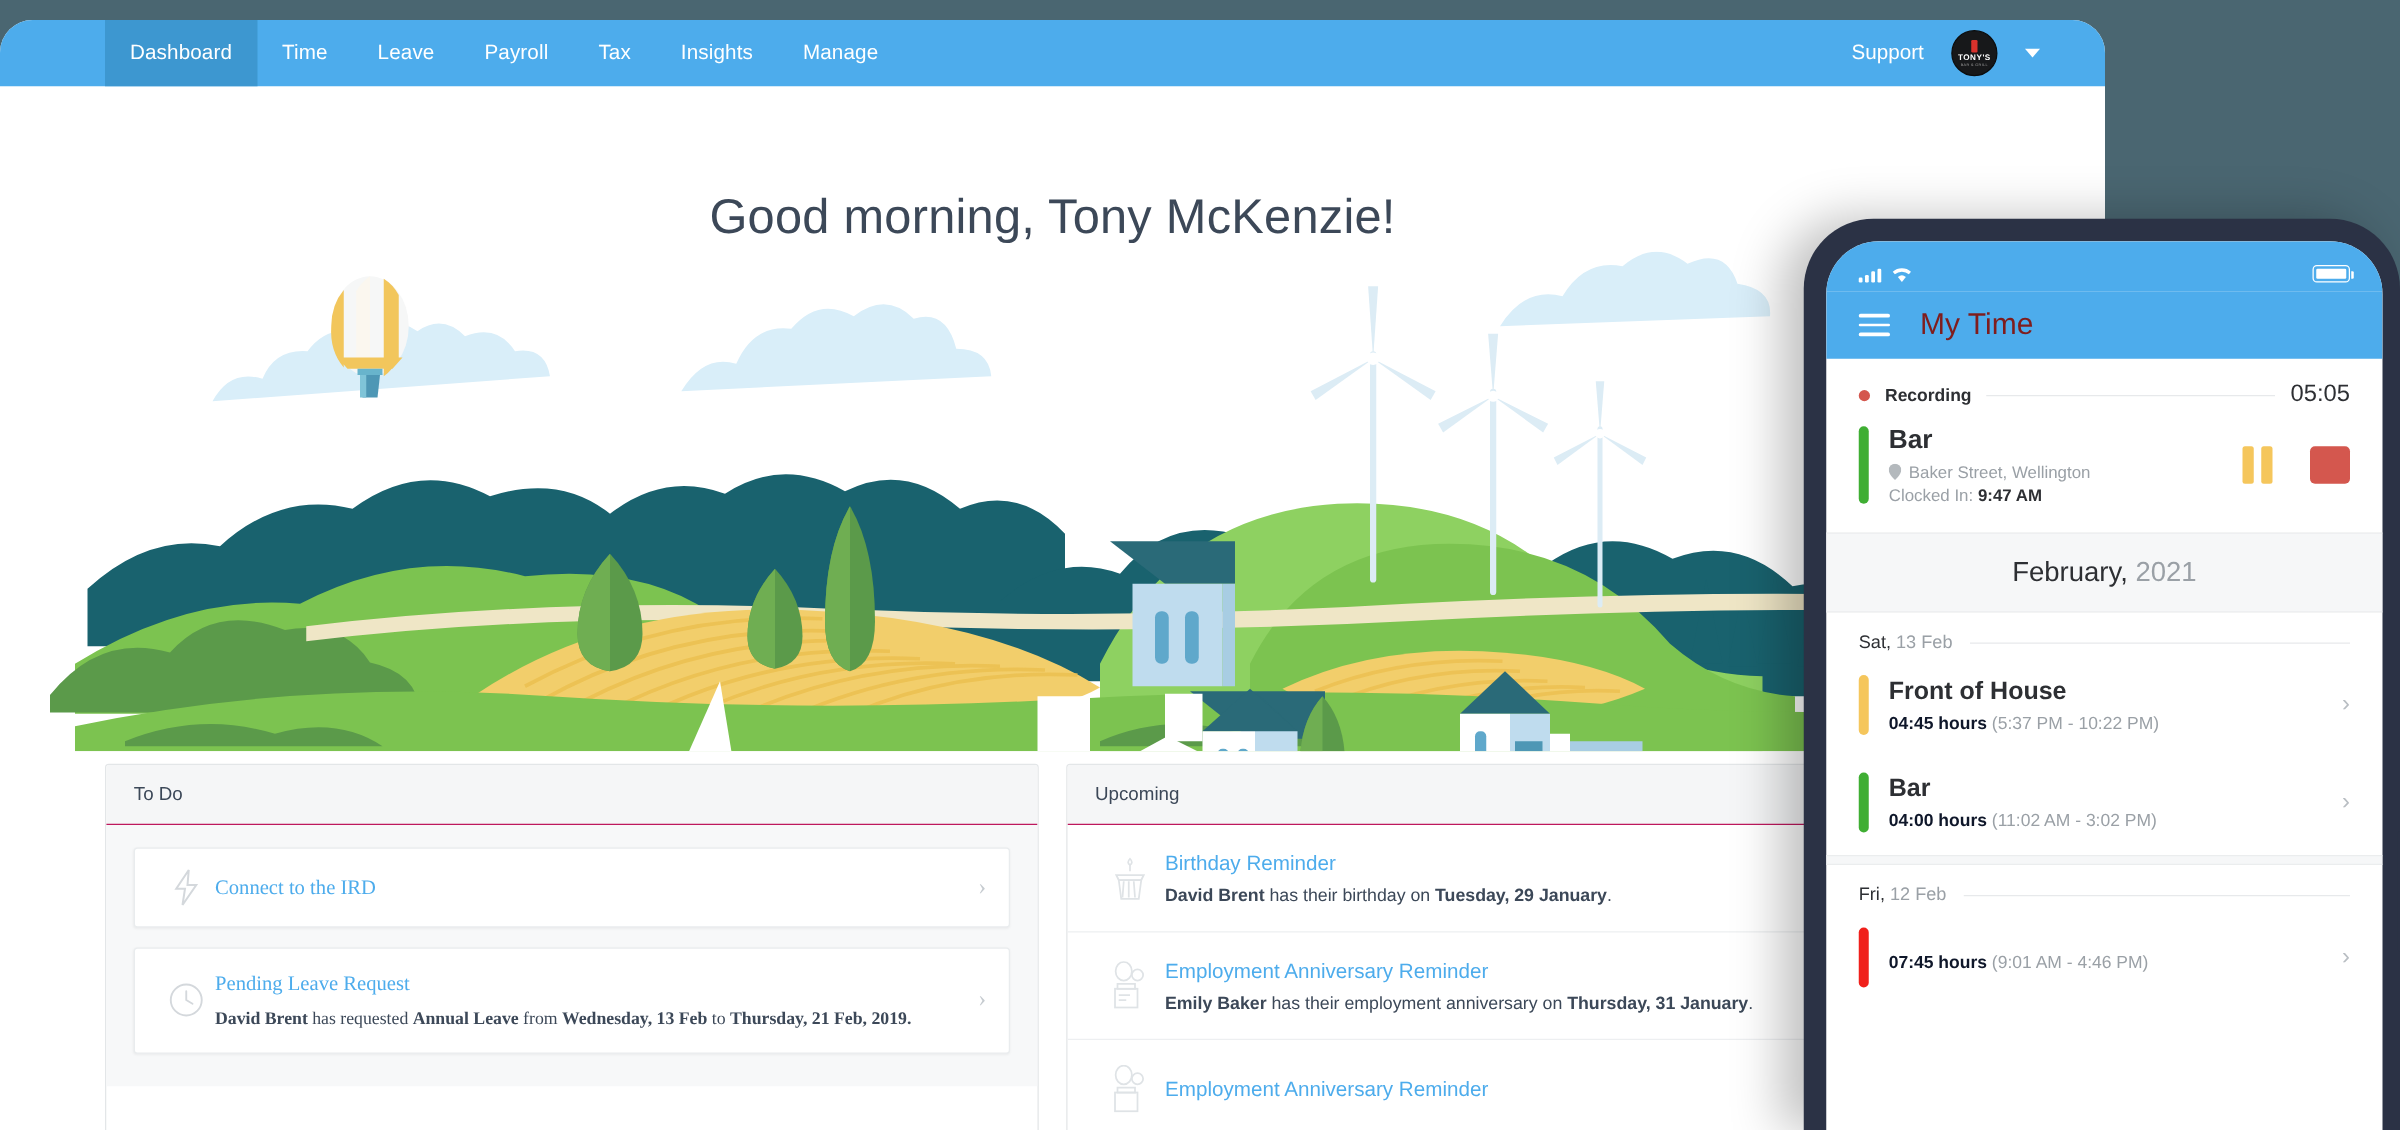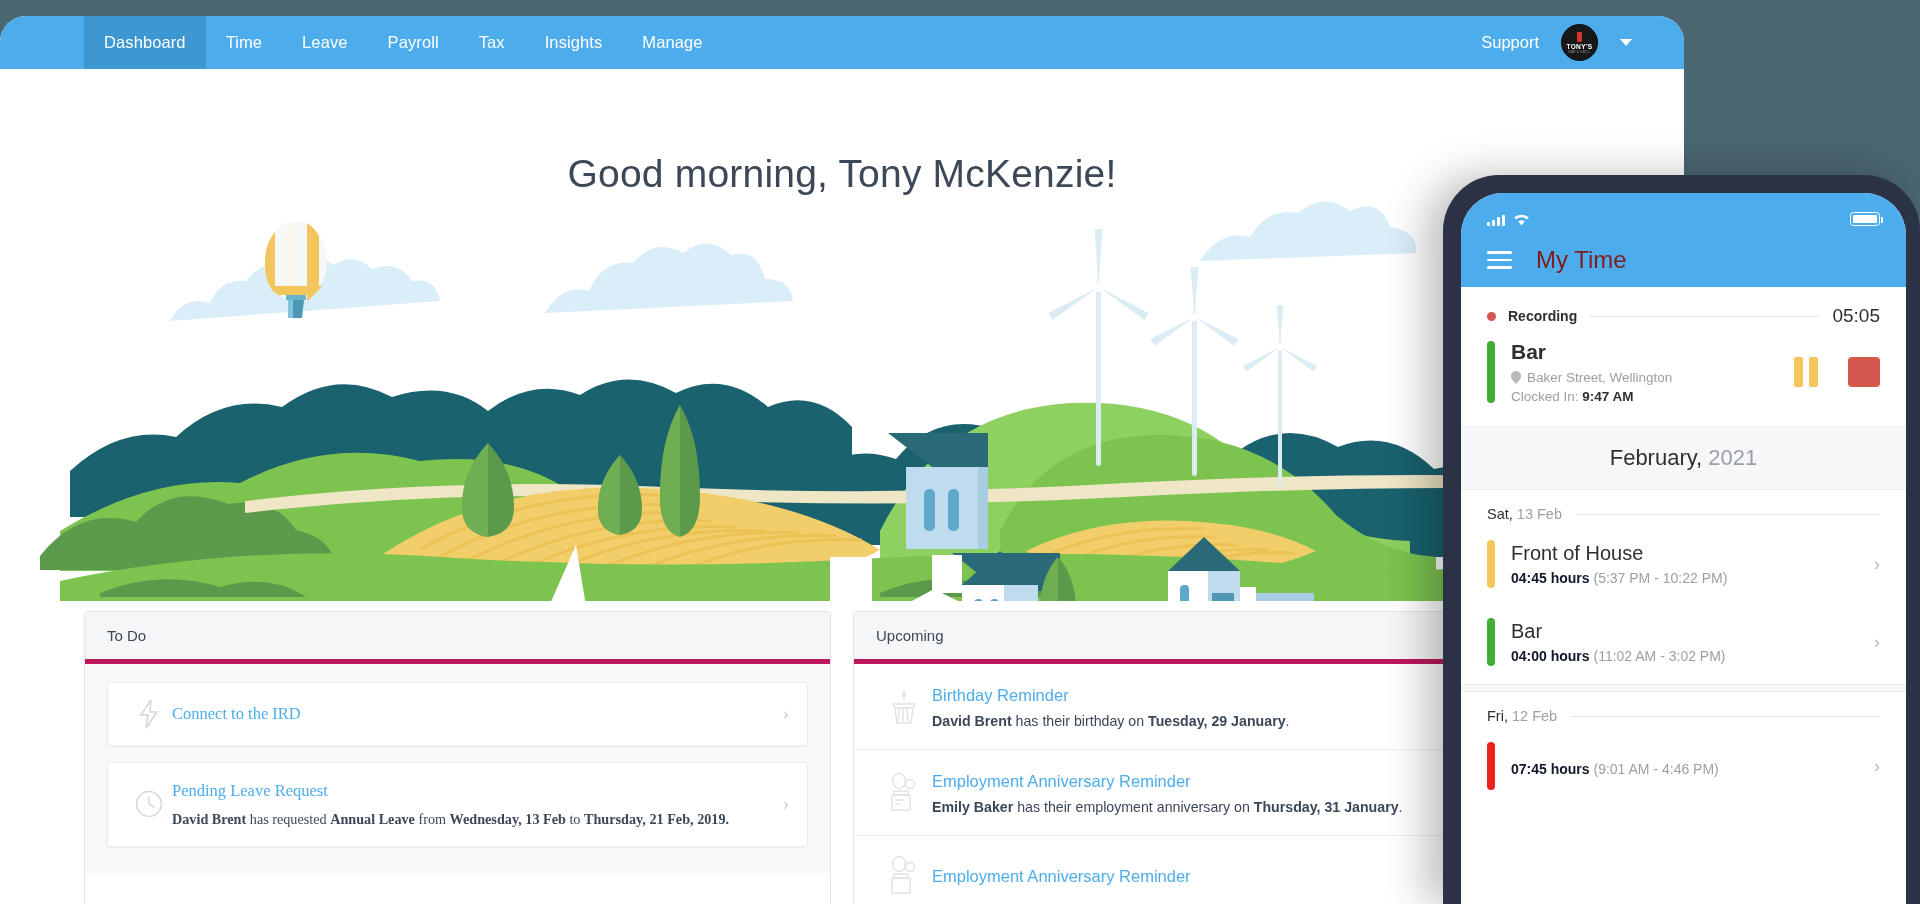--- a/index.html
+++ b/index.html
@@ -91,21 +91,21 @@
   }
   .card{
     flex:1;
     background:#ffffff;
     border:1px solid #e3e6e8;
     border-radius:3px;
     overflow:hidden;
   }
   .card-header{
     background:#f5f6f7;
-    border-bottom:5px solid #be185d;
+    border-bottom:1px solid #be185d;
     padding:15px 22px;
     font-size:15px;
     color:#3c4858;
   }
   
   .todo-body{ background:#f7f8f9; padding:18px 22px 10px 22px;font-family:Liberation Serif, serif; }
   .todo-item{
     background:#fff; border:1px solid #e9ecee; border-radius:3px;
     box-shadow:0 1px 2px rgba(0,0,0,.05);
     display:flex; align-items:center;
@@ -214,21 +214,21 @@
   .day-head{
     display:flex; align-items:center; gap:14px; padding:16px 26px 6px 26px;
   }
   .day-head .dh-text{ font-size:14.5px; color:#2d2f33; white-space:nowrap; }
   .day-head .dh-text em{ font-style:normal; color:#9aa0a6; }
   .day-head .dh-line{ flex:1; height:1px; background:#e7e9eb; }
 
   .time-entry{
     display:flex; align-items:center; padding:12px 26px 18px 26px;
   }
-  .te-job{ font-size:20px; font-weight:normal; color:#2d2f33; }
+  .te-job{ font-size:20px; font-weight:bold; color:#2d2f33; }
   .te-sub{ font-size:14px; color:#9aa0a6; margin-top:5px; }
   .te-sub b{ color:#0f172a; font-weight:bold; }
   .te-chev{ color:#b9bec3; font-size:19px; }
   .day-sep{ height:8px; background:#f6f7f8; border-top:1px solid #ebedee; border-bottom:1px solid #ebedee;}
 </style>
 </head>
 <body>
 
 <div id="browser-window">
 

